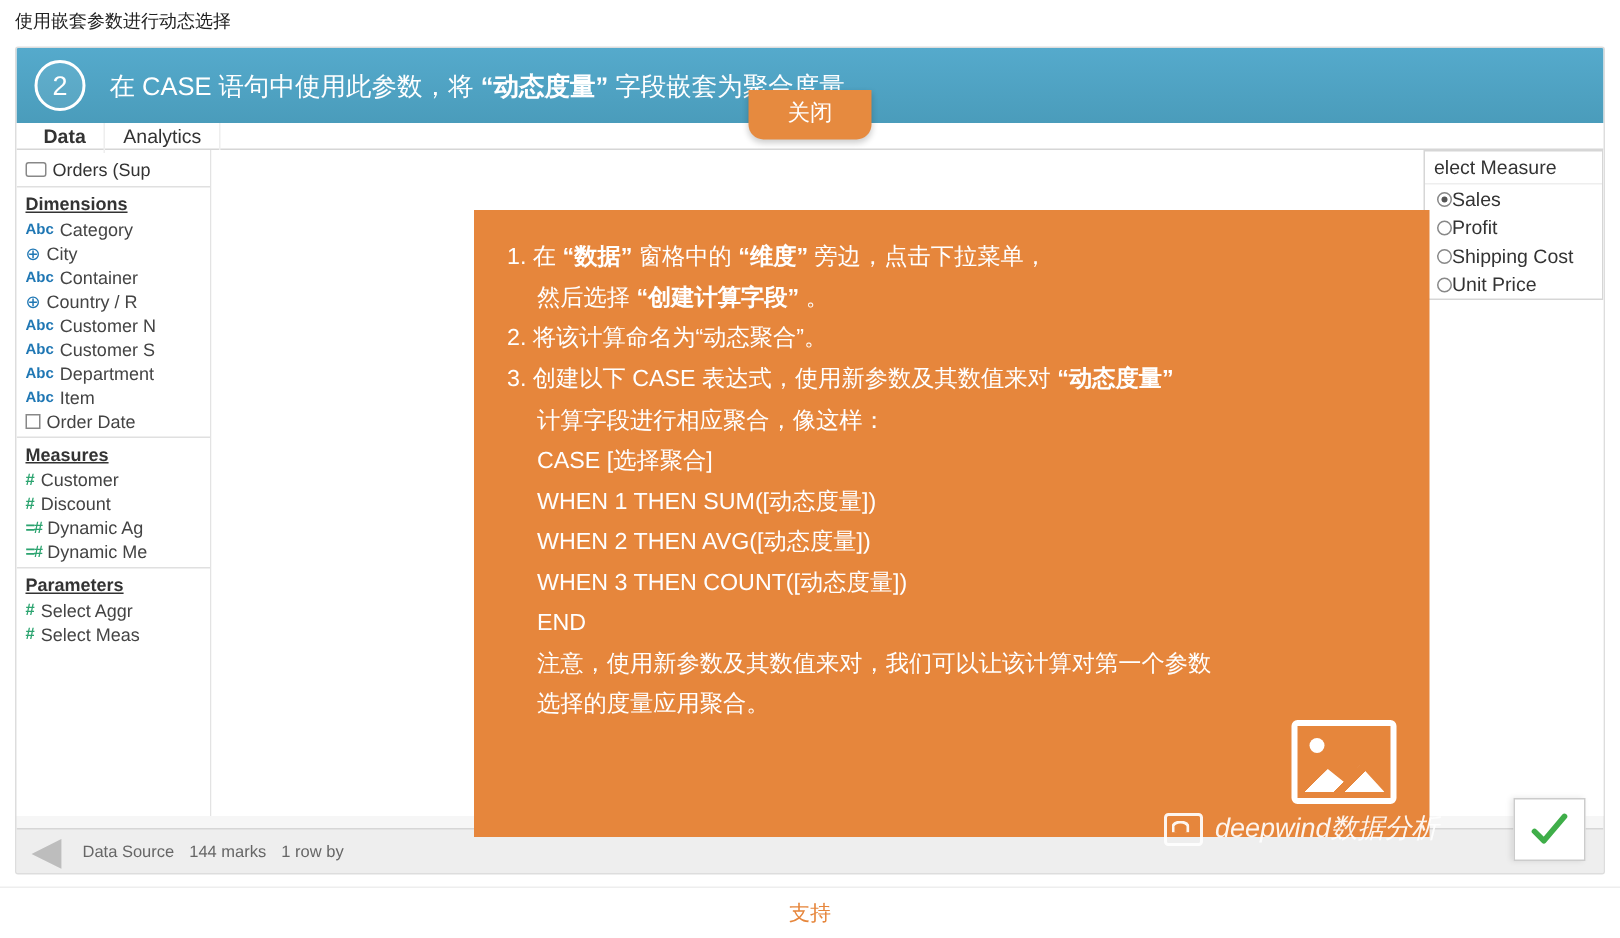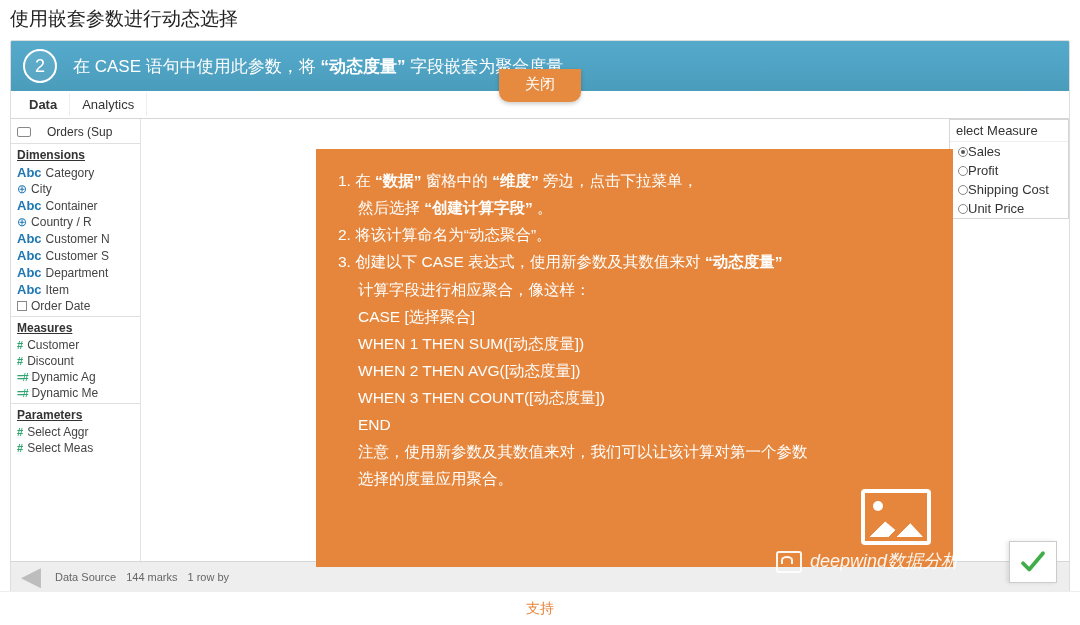--- a/index.html
+++ b/index.html
@@ -1,40 +1,40 @@
 <!DOCTYPE html>
 <html><head>
 <meta charset="utf-8">
 <style>
   * { box-sizing: border-box; margin: 0; padding: 0; }
   body { font-family: "Microsoft YaHei", Arial, sans-serif; font-size: 13px; color: #333; background: #fff; width: 1080px; height: 625px; overflow: hidden; position: relative; }
-  .page-title { padding: 6px 10px 8px; font-size: 19px; color: #222; }
+  .page-title { padding: 6px 10px 8px; font-size: 12px; color: #222; }
   .app-frame { position: relative; margin: 0 10px; height: 552px; border: 1px solid #ddd; background: #f6f6f6; overflow: hidden; border-radius: 2px; }
 
   
   .blue-bar { display: flex; align-items: center; background: linear-gradient(#55aacc,#4a9cbb); color: #fff; height: 50px; padding: 0 12px; font-size: 17px; position: relative; }
   .step-circle { width: 34px; height: 34px; border-radius: 50%; border: 2px solid #fff; display: flex; align-items: center; justify-content: center; margin-right: 16px; font-size: 18px; background: rgba(255,255,255,0.08); }
   .blue-bar .txt { flex: 1; }
 
   
   .close-tab { position: absolute; left: 50%; transform: translateX(-50%); top: 28px; background: #e68a3f; color: #fff; padding: 6px 26px 8px; border-radius: 0 0 10px 10px; box-shadow: 0 2px 4px rgba(0,0,0,0.2); font-size: 15px; z-index: 30; }
 
   
-  .tabs { display: flex; align-items: center; background: #fff; border-bottom: 1px solid #d6d6d6; height: 28px; padding: 0 6px; font-size: 13px; }
+  .tabs { display: flex; align-items: center; background: #fff; border-bottom: 1px solid #d6d6d6; height: 18px; padding: 0 6px; font-size: 13px; }
   .tabs .tab { padding: 4px 12px; border-right: 1px solid #eee; }
   .tabs .tab.active { font-weight: bold; }
 
   
   .workarea { display: flex; height: calc(100% - 50px - 26px - 30px); background: #fff; }
   .sidebar { width: 130px; border-right: 1px solid #e3e3e3; padding: 4px 0 0 0; font-size: 12px; overflow: hidden; }
-  .ds-row { display: flex; align-items: center; gap: 16px; padding: 2px 6px; }
+  .ds-row { display: flex; align-items: center; gap: 4px; padding: 2px 6px; }
   .ds-ico { width: 14px; height: 10px; border: 1px solid #888; border-radius: 2px; position: relative; }
   .section-h { font-weight: bold; padding: 4px 6px 2px; border-top: 1px solid #e0e0e0; margin-top: 2px; text-decoration: underline; }
   .field { display: flex; align-items: center; gap: 4px; padding: 1px 6px; color: #444; white-space: nowrap; overflow: hidden; }
-  .fi-abc { color: #1f77b4; font-size: 13px; font-weight: bold; }
+  .fi-abc { color: #1f77b4; font-size: 10px; font-weight: bold; }
   .fi-globe { color: #1f77b4; }
   .fi-hash { color: #2ca470; font-weight: bold; font-size: 11px; }
   .fi-eq { color: #2ca470; font-weight: bold; letter-spacing: -1px; font-size: 11px; }
   .fi-cal { width: 10px; height: 10px; border: 1px solid #888; display: inline-block; position: relative; }
 
   .canvas { flex: 1; position: relative; background: #fff; }
 
   
   .measure-panel { position: absolute; right: 0; top: 0; width: 120px; border: 1px solid #d6d6d6; background: #fff; font-size: 13px; }
   .measure-panel .mp-h { padding: 3px 6px; border-bottom: 1px solid #eee; white-space:nowrap; overflow:hidden; }

